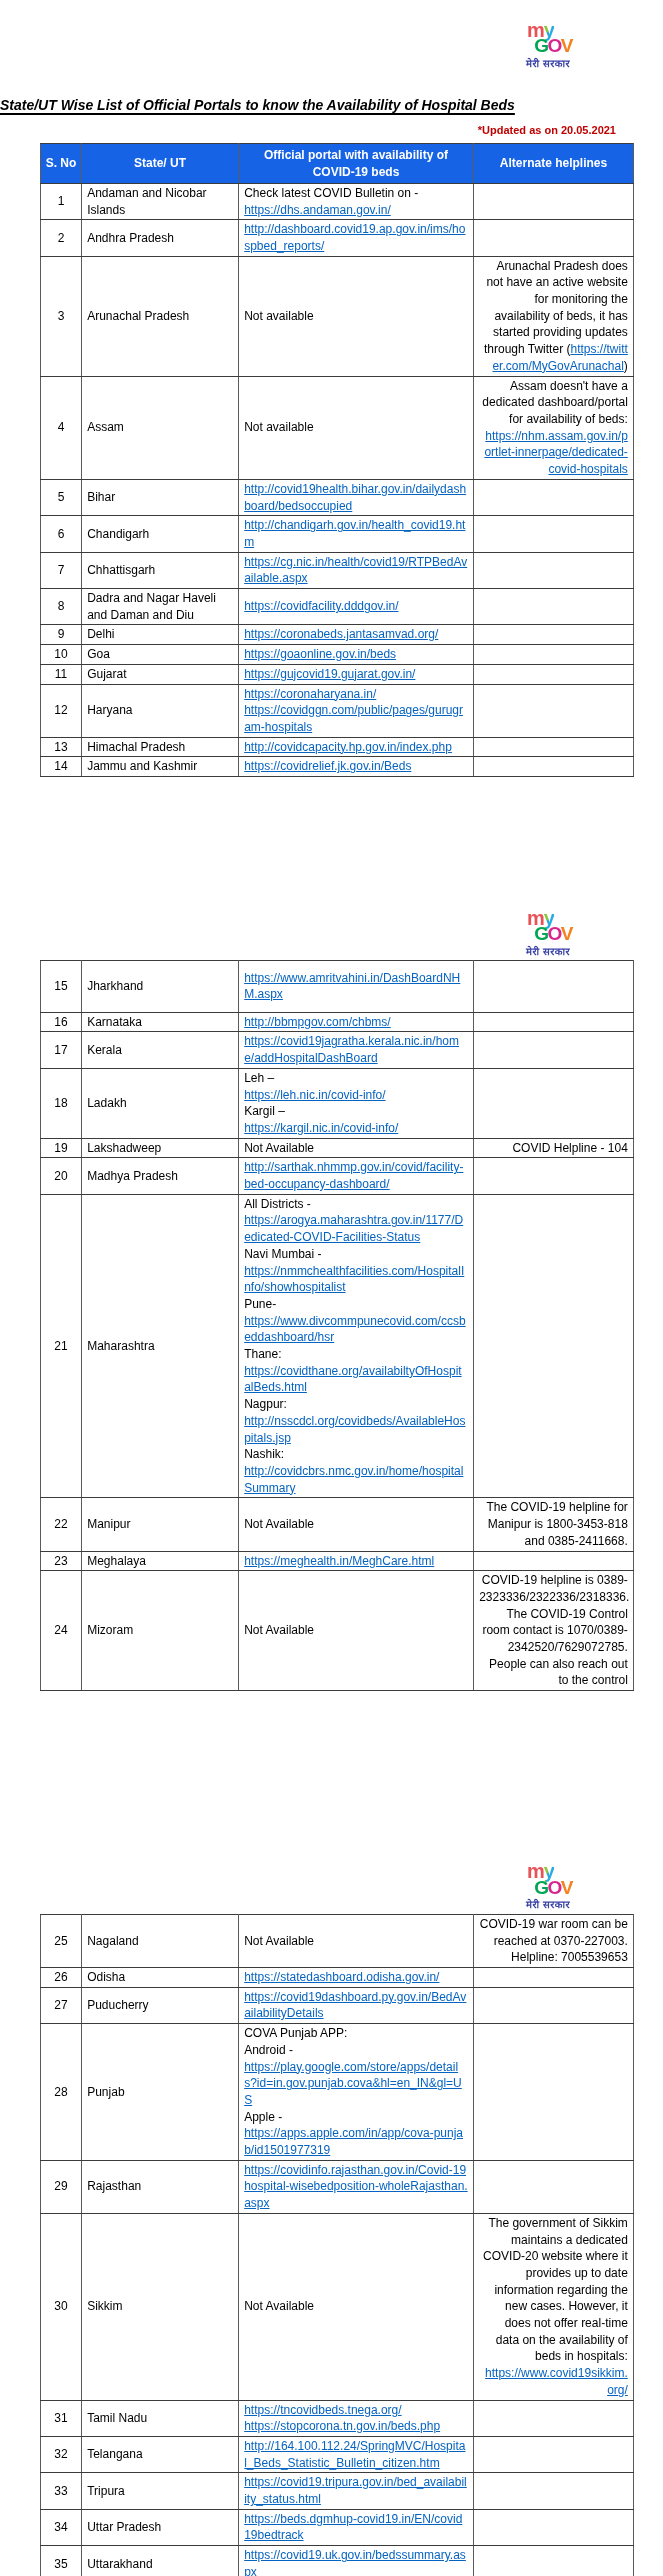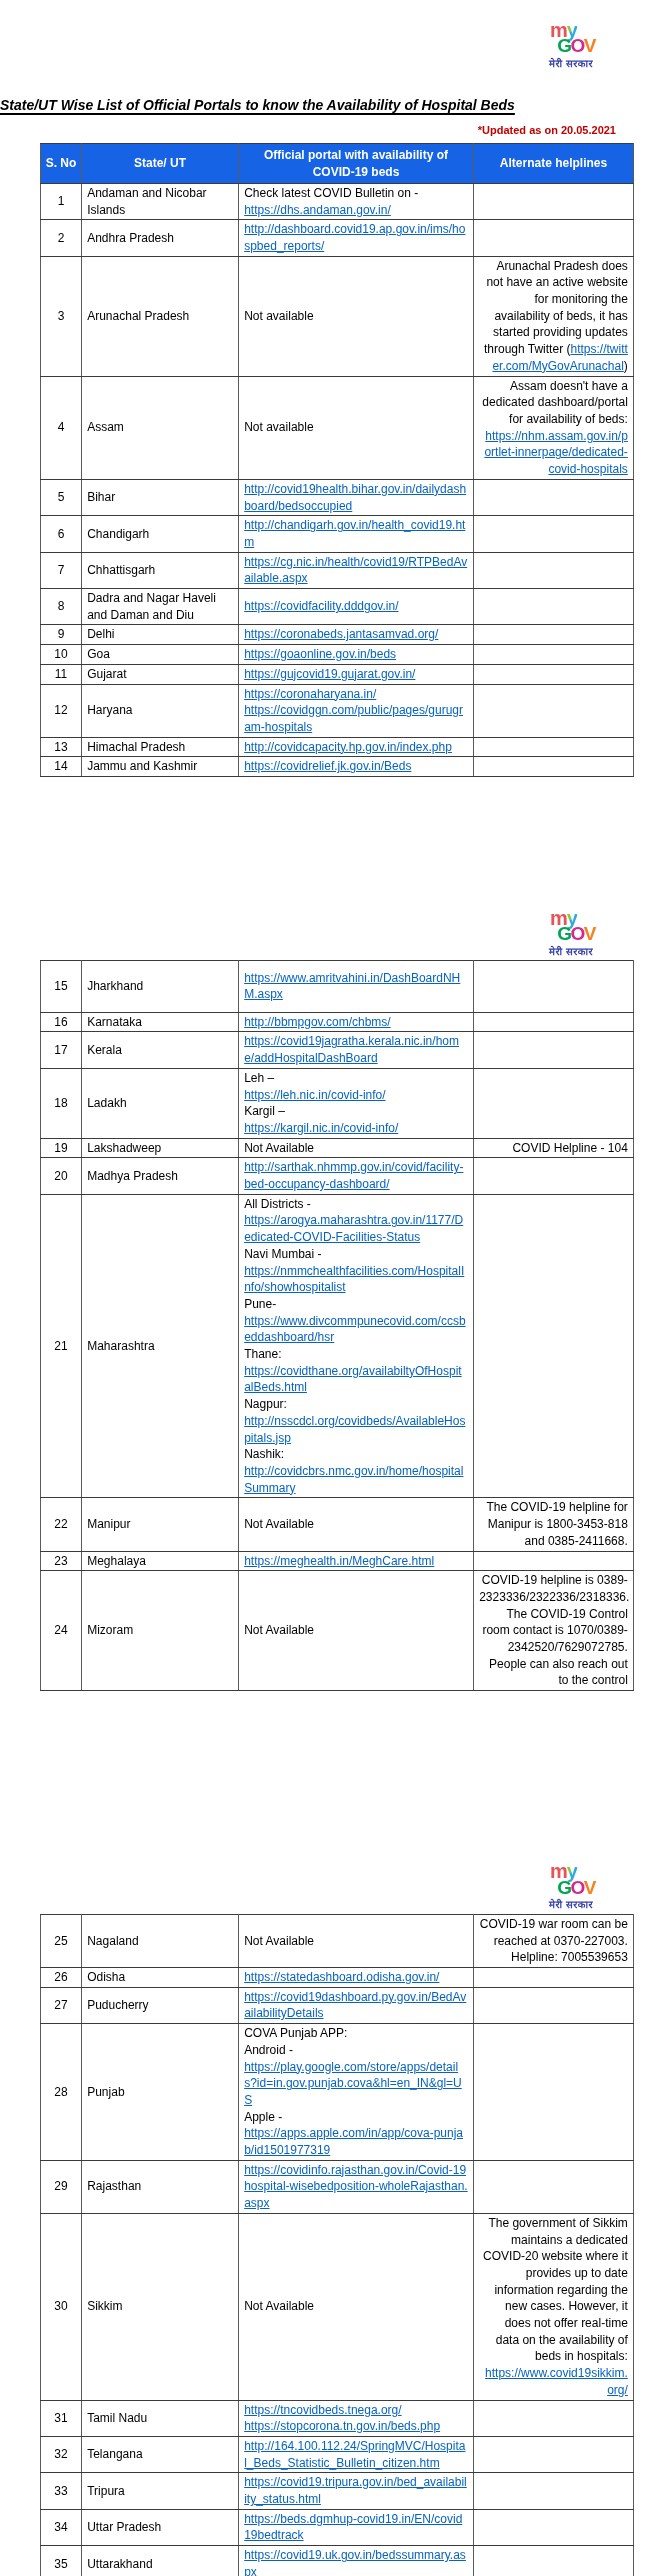--- a/index.html
+++ b/index.html
@@ -1,19 +1,19 @@
 <!DOCTYPE html>
 <html style="font-size:8.3px"><head>
 <meta charset="utf-8">
 <style>
   html,body{margin:0;padding:0;background:#ffffff;}
   body{width:664px;font-family:"Liberation Sans",sans-serif;color:#000;}
 
   
-  .logo-row{display:flex;justify-content:flex-end;padding-right:47px;align-items:flex-end;}
+  .logo-row{display:flex;justify-content:flex-end;padding-right:70px;align-items:flex-end;}
   .logo{width:68px;text-align:left;font-weight:700;line-height:0.82;}
   .lg-line1{font-size:20px;letter-spacing:-1px;margin-left:1px;}
   .lg-line2{font-size:19px;letter-spacing:-1.6px;margin-left:8.3px;}
   .lg-m{color:#e85358;}
   .lg-y{background:linear-gradient(100deg,#8cc63f 42%,#29abe2 42%);-webkit-background-clip:text;background-clip:text;color:#29abe2;-webkit-text-fill-color:transparent;}
   .lg-g{color:#00a651;}
   .lg-o{color:#d9258e;}
   .lg-v{color:#f58220;}
   .lg-tagline{display:block;margin-top:3.6px;font-size:10px;font-weight:600;color:#3b44a7;letter-spacing:0.5px;line-height:1.1;white-space:nowrap;}
 

